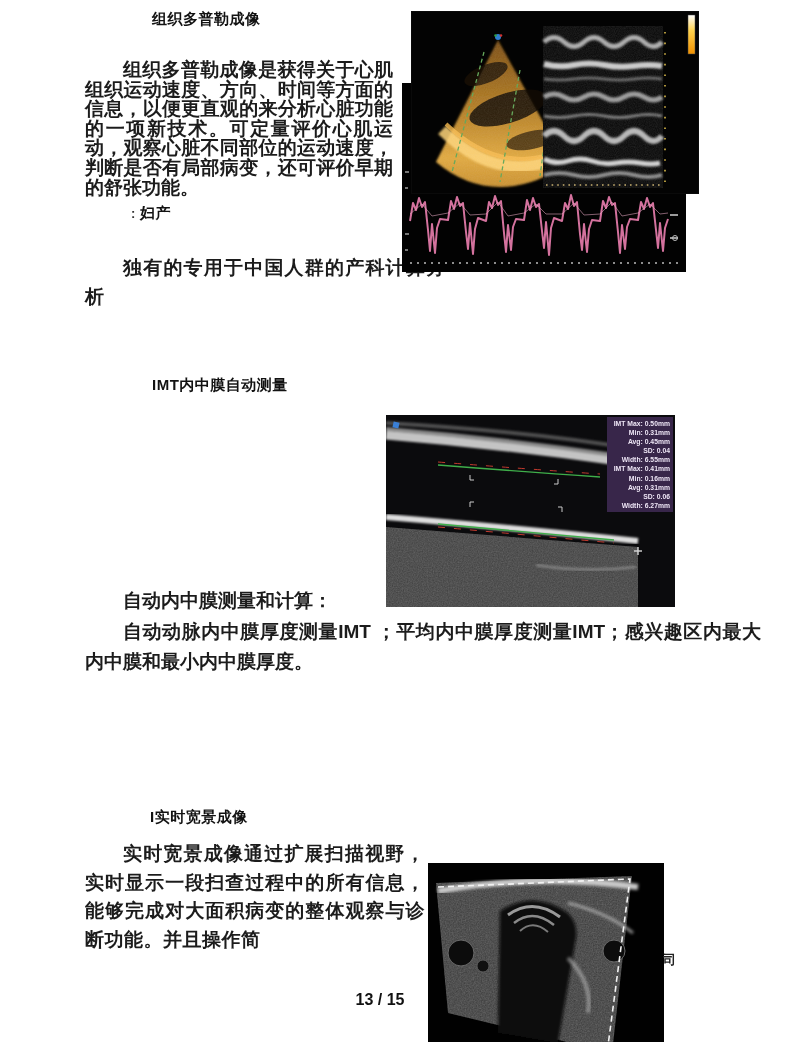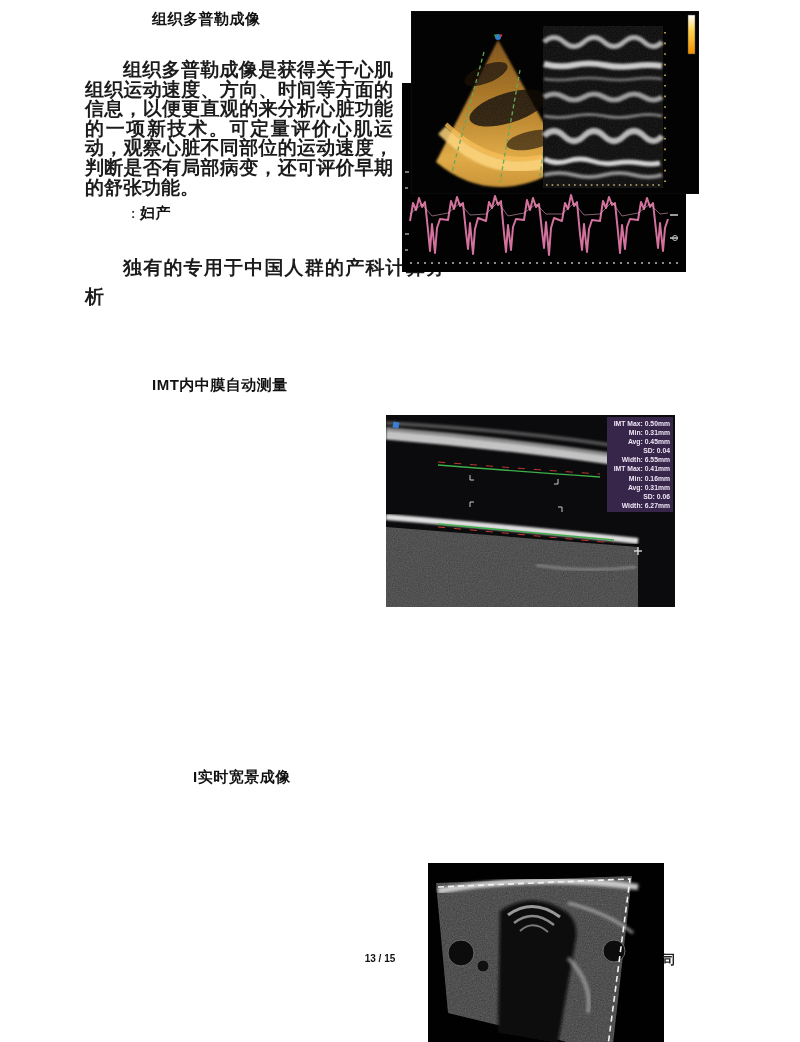--- a/index.html
+++ b/index.html
@@ -12,22 +12,22 @@
   .h-small { font-size:15px; }
   .h-big   { font-size:22px; letter-spacing:1px; }
   .p {
     position:absolute; font-weight:600; color:#1c1c1c; font-size:19px;
     text-align:justify; text-justify:inter-ideograph; word-break:break-all;
   }
   .indent { text-indent:2em; }
   .mark {
     position:absolute; left:131px; top:206px; font-size:13px; font-weight:700; color:#333;
   }
-  .pageno { position:absolute; left:340px; top:953px; width:80px; text-align:center;
-    font-size:10px; font-weight:700; color:#111; }
+  .pageno { position:absolute; left:340px; top:991px; width:80px; text-align:center;
+    font-size:16px; font-weight:700; color:#111; }
   .stray { position:absolute; left:663px; top:951px; font-size:13px; color:#222; font-weight:600; }
 
   .fig { position:absolute; background:#000; }
   .fig svg { display:block; }
   #fig-spectral { left:402px; top:83px;  width:284px; height:189px; z-index:1; }
   #fig-cardiac  { left:412px; top:12px;  width:286px; height:181px; z-index:2; box-shadow:0 0 0 1px #0a0a0a; }
   #fig-imt      { left:386px; top:415px; width:289px; height:192px; }
   #fig-thyroid  { left:428px; top:863px; width:236px; height:200px; }
 
   .imt-overlay {
@@ -44,35 +44,38 @@
   #p-obst-2   { left:85px; top:276px; width:632px; line-height:29px; }
   #p-imt-body { left:85px; top:395px; width:296px; line-height:21.5px; }
   #p-imt-sub  { left:85px; top:590px; width:300px; line-height:22px; }
   #p-imt-calc { left:85px; top:617px; width:676px; line-height:30px; }
   #p-pan      { left:85px; top:840px; width:340px; line-height:28.5px; letter-spacing:0.5px; }
 
   #h-tissue { left:152px; top:10px;  }
   #h-obst   { left:140px; top:204px; }
   #h-imt    { left:152px; top:344px;margin-top:32px; }
   #h-adv    { left:147px; top:716px; }
-  #h-pan    { left:150px; top:768px;margin-left:43px; }
+  #h-pan    { left:150px; top:808px; }
 </style>
 </head>
 <body>
 
 <div class="page">
 
   <div class="h h-small" id="h-tissue">组织多普勒成像</div>
   <div class="mark">:</div>
   <div class="h h-small" id="h-obst">妇产</div>
   <div class="h h-small" id="h-imt">IMT内中膜自动测量</div>
   <div class="h h-small" id="h-pan">I实时宽景成像</div>
 
   <div class="p indent" id="p-tissue">组织多普勒成像是获得关于心肌组织运动速度、方向、时间等方面的信息，以便更直观的来分析心脏功能的一项新技术。可定量评价心肌运动，观察心脏不同部位的运动速度，判断是否有局部病变，还可评价早期的舒张功能。</div>
   <div class="p indent" id="p-obst-1">独有的专用于中国人群的产科计算分析</div>
+  <div class="p indent" id="p-imt-sub">自动内中膜测量和计算：</div>
+  <div class="p indent" id="p-imt-calc">自动动脉内中膜厚度测量IMT ；平均内中膜厚度测量IMT；感兴趣区内最大内中膜和最小内中膜厚度。</div>
+  <div class="p indent" id="p-pan">实时宽景成像通过扩展扫描视野，实时显示一段扫查过程中的所有信息，能够完成对大面积病变的整体观察与诊断功能。并且操作简</div>
 
   <div class="fig" id="fig-spectral">
     <svg width="284" height="189" viewBox="0 0 284 189">
       <rect x="0" y="0" width="284" height="189" fill="#020202"></rect>
 
       <g fill="#777">
         <rect x="3" y="88" width="4" height="2"></rect>
           <rect x="3" y="104" width="3" height="2"></rect>
         <rect x="3" y="150" width="4" height="2"></rect>
           <rect x="3" y="166" width="3" height="2"></rect>

